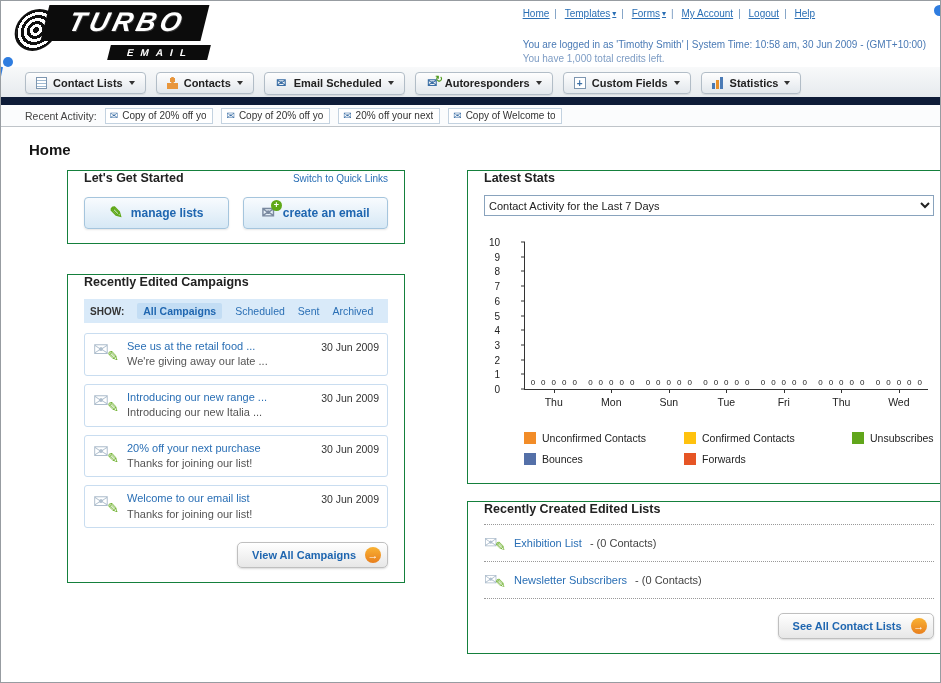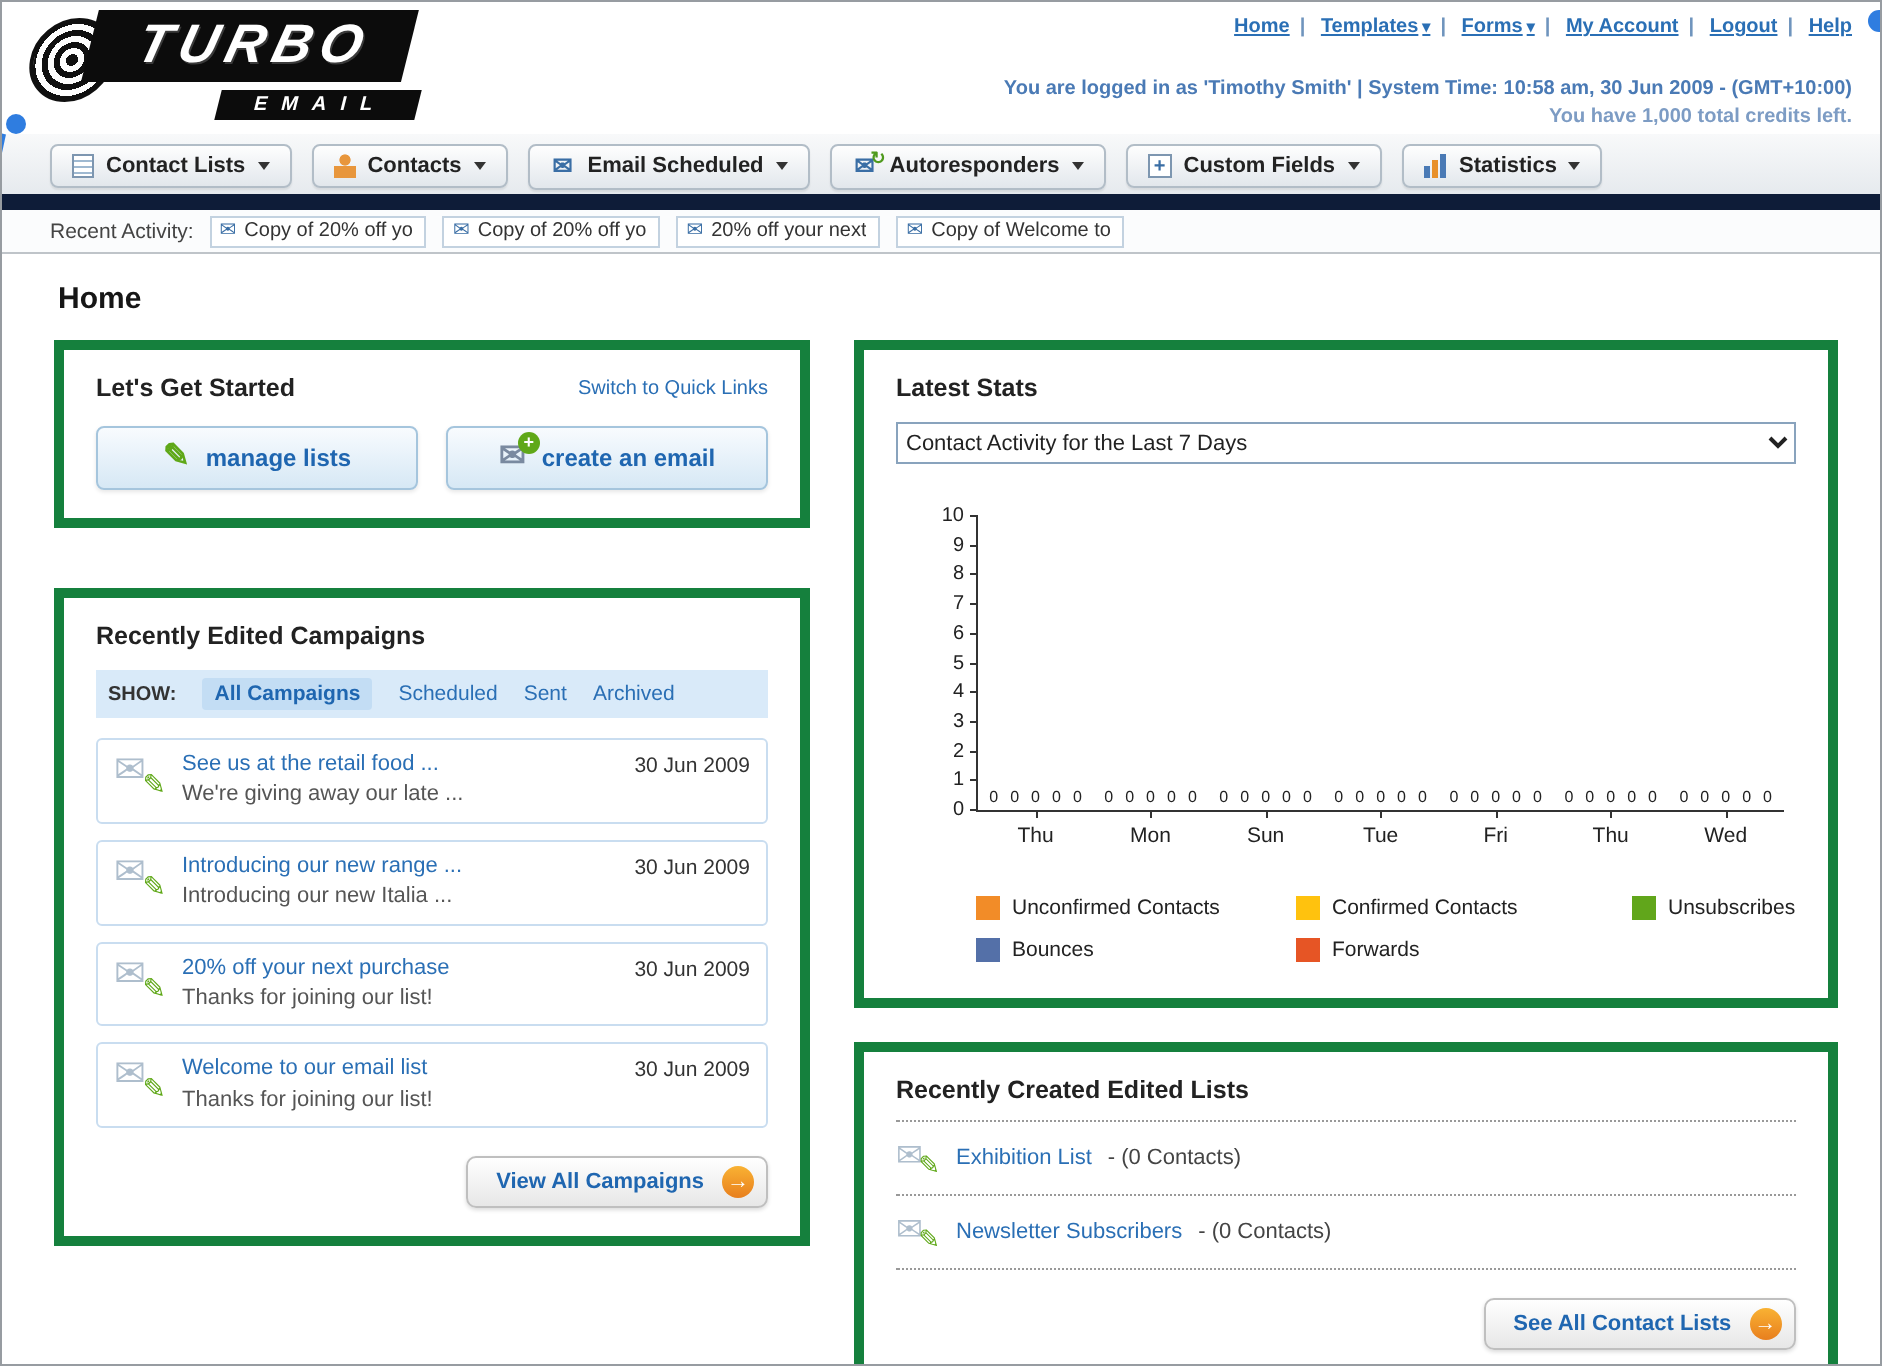--- a/index.html
+++ b/index.html
@@ -14,21 +14,21 @@
     border:2px solid #101010;transform:skewX(-10deg);color:transparent;overflow:hidden;}
   .logo-turbo{position:absolute;left:38px;top:0;background:#0c0c0c;color:#fff;font-style:italic;font-weight:bold;
     font-size:27px;letter-spacing:4px;line-height:1.1;padding:3px 20px 3px 24px;transform:skewX(-14deg);
     text-shadow:1px 1px 0 #3a3a3a;}
   .logo-email{position:absolute;left:102px;top:40px;background:#0c0c0c;color:#fff;font-weight:bold;font-size:10px;
     letter-spacing:7px;padding:2px 16px 2px 18px;transform:skewX(-14deg);}
   .swoosh-dot{position:absolute;left:2px;top:56px;width:10px;height:10px;border-radius:50%;background:#2f7de0;}
   .swoosh-line{position:absolute;left:0px;top:66px;width:2px;height:42px;background:#2f7de0;transform:rotate(12deg);transform-origin:top center;}
   .corner-dot{position:absolute;right:-5px;top:4px;width:11px;height:11px;border-radius:50%;background:#2f7de0;}
 
-  .top-right{text-align:right;padding-top:3px;font-weight:bold;}
+  .top-right{padding-top:3px;}
   .top-links{font-size:10px;color:#2a6fb5;}
   .top-links a{color:#2a6fb5;text-decoration:underline;cursor:pointer;display:inline-flex;align-items:center;gap:2px;}
   .top-links .sep{color:#6f94bd;margin:0 5px;text-decoration:none;}
   .chev{font-size:8px;color:#2a6fb5;text-decoration:none;}
   .login-info{font-size:10px;color:#4a7ab5;margin-top:20px;}
   .credits-info{font-size:10px;color:#7d9cc4;margin-top:3px;}
 
   
   .tabstrip{height:30px;background:linear-gradient(#f8f9fa,#e6eaee);display:flex;align-items:center;gap:10px;padding:2px 12px 0 24px;}
   .tab{display:inline-flex;align-items:center;gap:6px;padding:4px 10px;background:linear-gradient(#fefefe,#e2e7ec);
@@ -56,21 +56,21 @@
   .act-env{color:#3a6ea5;font-size:10px;line-height:10px;}
   .act-text{white-space:nowrap;overflow:hidden;max-width:96px;}
 
   
   .main{padding:8px 26px 0 26px;}
   .page-title{font-size:15px;font-weight:bold;color:#161616;margin:6px 0 12px 2px;}
   .cols{display:flex;gap:22px;align-items:flex-start;}
   .col-left{width:378px;flex:none;}
   .col-right{flex:1;border-radius:15px;}
 
-  .panel{border:5px solid #15803d;background:#fff;padding:12px 16px 14px 16px;}
+  .panel{border:1px solid #15803d;background:#fff;padding:0 16px 14px 16px;margin-left:40px;}
   .panel h2{font-size:12.5px;font-weight:bold;color:#222;}
   .mb-left{margin-bottom:30px;}
   .mb-right{margin-bottom:17px;}
 
   
   .gs-head{display:flex;justify-content:space-between;align-items:center;}
   .link{font-size:10px;color:#2a6fb5;cursor:pointer;}
   .gs-btn-row{display:flex;gap:14px;margin-top:12px;}
   .gs-btn{flex:1;height:32px;display:flex;align-items:center;justify-content:center;gap:8px;
     background:linear-gradient(#f8fbfe,#d6e8f5);border:1px solid #a5c5dd;border-radius:4px;
@@ -100,21 +100,21 @@
     color:#1f66b0;font-weight:bold;font-size:11px;cursor:pointer;box-shadow:0 1px 2px rgba(0,0,0,.15);}
   .arrow-circle{width:16px;height:16px;border-radius:50%;background:linear-gradient(#f9b233,#e87f1e);
     color:#fff;display:inline-flex;align-items:center;justify-content:center;font-size:11px;font-weight:bold;}
 
   
   .stats-select{width:100%;margin-top:10px;height:21px;font-size:11px;color:#222;border:1px solid #89a3bd;
     font-family:"Liberation Sans",sans-serif;background:#fff;}
   .chart-wrap{margin-top:26px;position:relative;padding-left:40px;padding-right:6px;}
   .plot{position:relative;height:148px;border-left:1px solid #333;border-bottom:1px solid #333;}
   .yaxis{position:absolute;left:0;top:0;bottom:0;width:0;}
-  .ytick{position:absolute;left:-36px;width:36px;display:flex;align-items:center;justify-content:flex-end;gap:3px;transform:translateY(-50%);}
+  .ytick{position:absolute;left:-36px;width:36px;display:flex;align-items:center;justify-content:flex-end;gap:21px;transform:translateY(-50%);}
   .ytick .num{font-size:10px;color:#222;}
   .ytick .dash{width:4px;height:1px;background:#333;}
   .groups{position:absolute;inset:0;display:flex;}
   .chart-group{flex:1;position:relative;}
   .chart-group::after{content:"";position:absolute;top:100%;left:50%;width:1px;height:4px;background:#333;}
   .chart-values{position:absolute;bottom:2px;left:0;right:0;display:flex;justify-content:center;gap:6px;font-size:8px;color:#222;}
   .chart-cat{position:absolute;top:100%;margin-top:7px;width:100%;text-align:center;font-size:10.5px;color:#222;}
   .legend{margin:42px 0 4px 40px;display:grid;grid-template-columns:150px 158px auto;gap:9px 10px;font-size:10.5px;color:#222;}
   .legend-item{display:flex;align-items:center;gap:6px;}
   .swatch{width:12px;height:12px;flex:none;}

